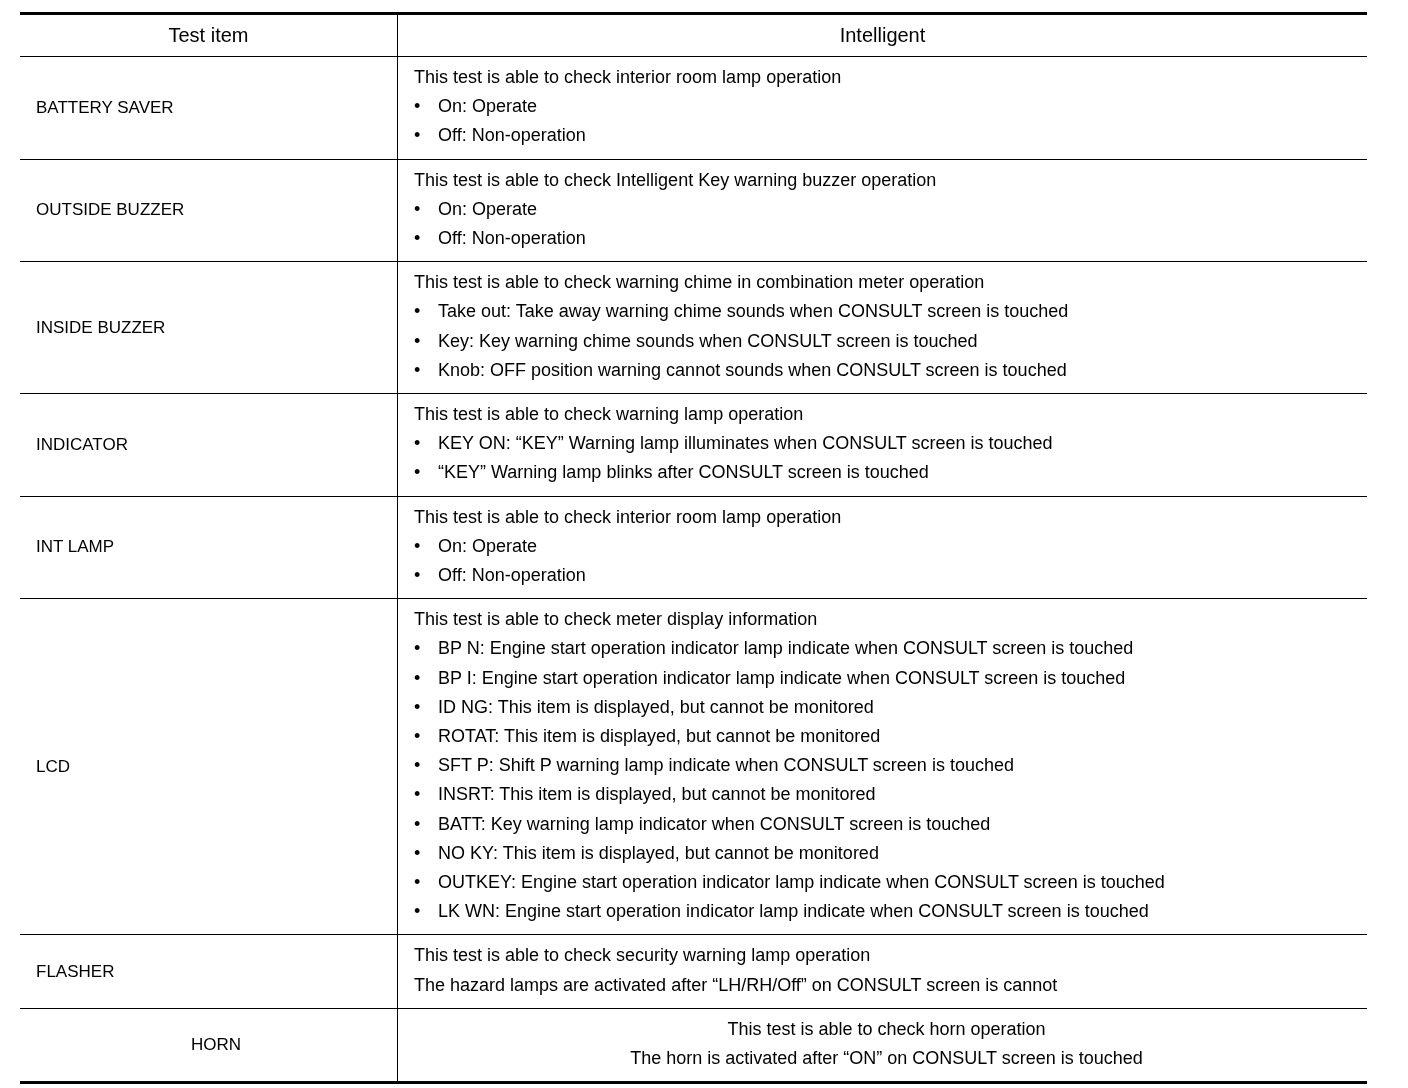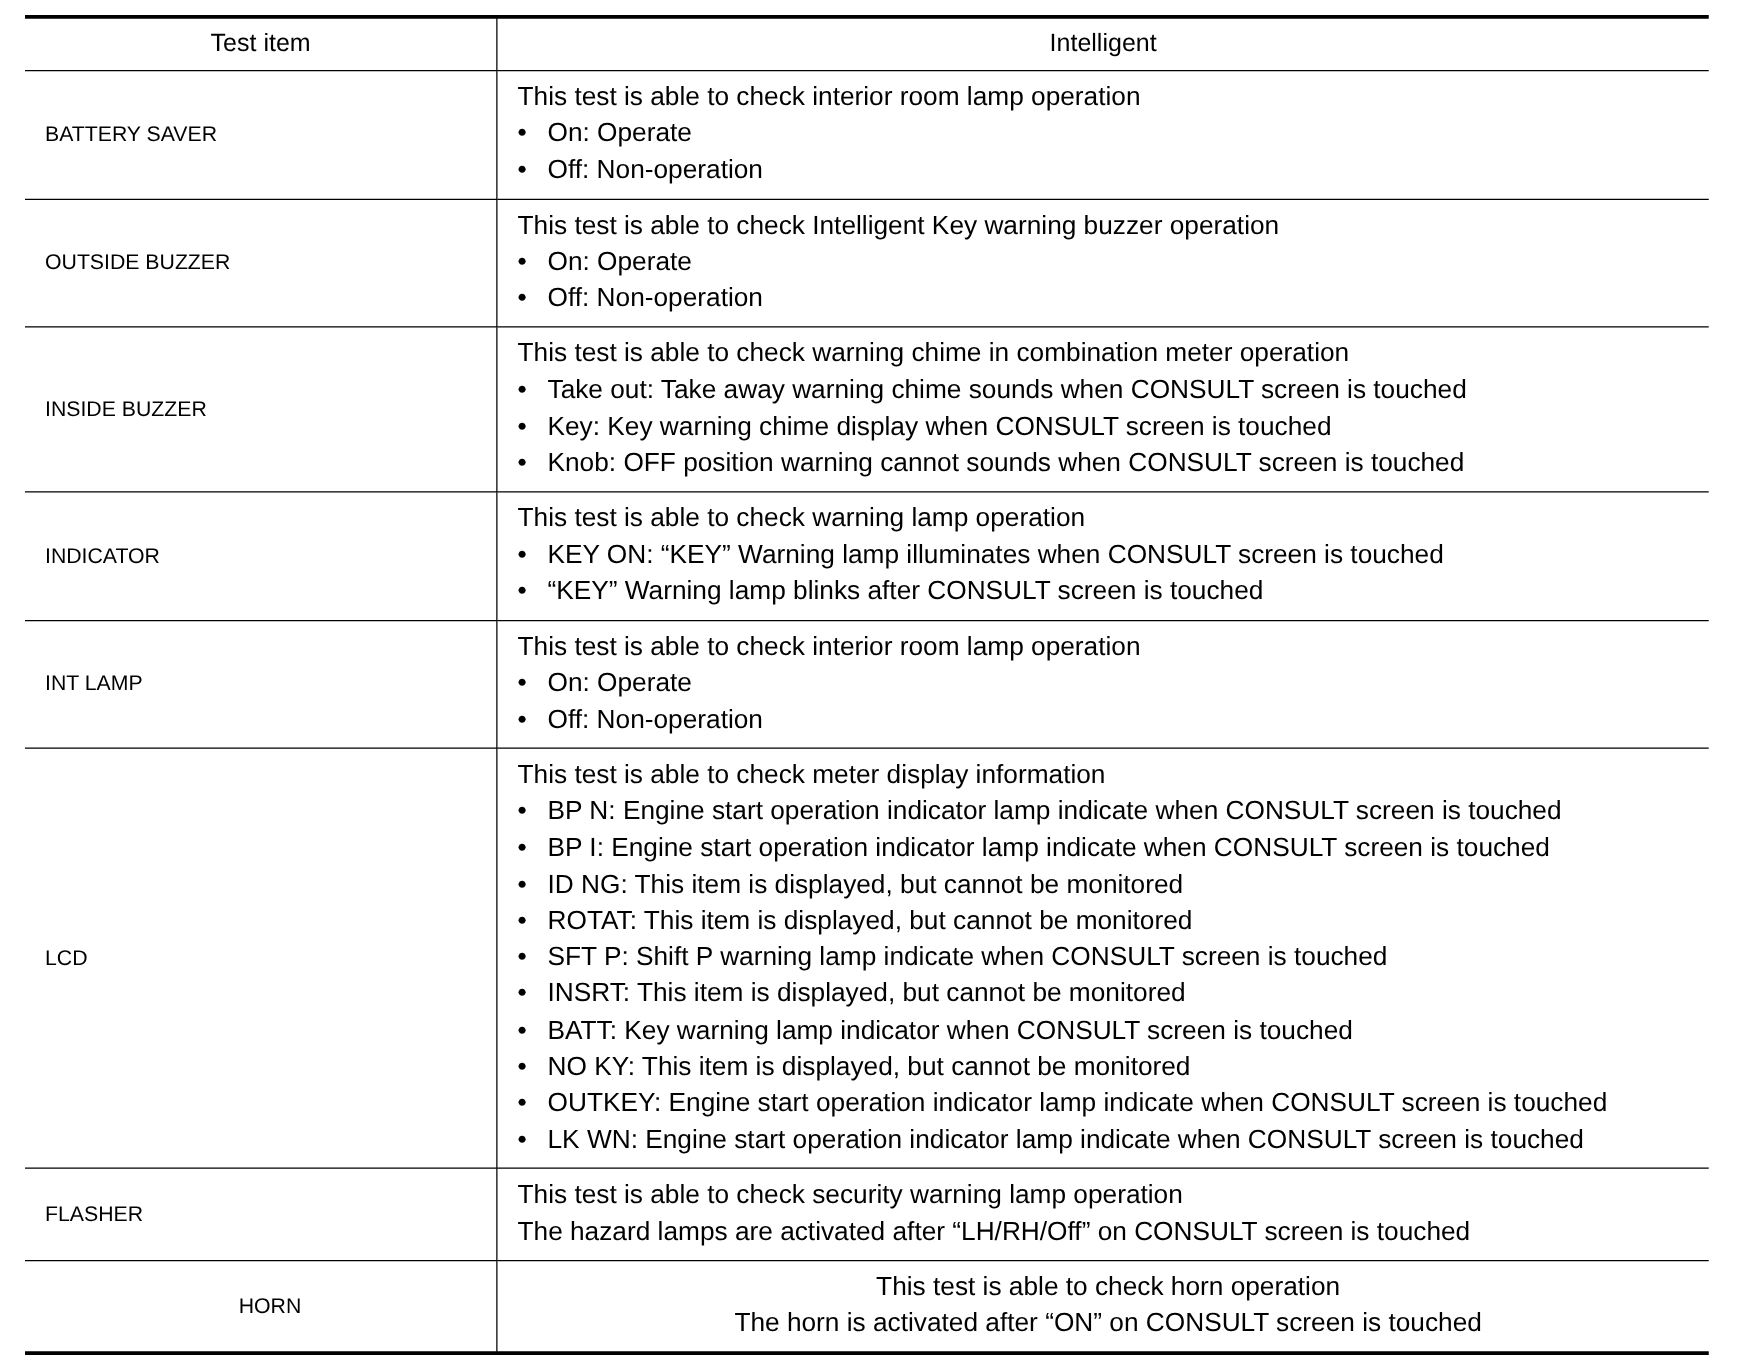--- a/index.html
+++ b/index.html
@@ -4,21 +4,21 @@
   <style>
     html, body { margin:0; padding:0; background:#fff; }
     body { width:1408px; height:1088px; position:relative; font-family:"Liberation Sans", sans-serif; color:#000; }
     table { position:absolute; left:20px; top:12px; width:1347px; border-collapse:collapse; }
     thead tr { border-top:3px solid #000; }
     tbody tr:last-child { border-bottom:3px solid #000;text-align:center; }
     th, td { border-bottom:1.5px solid #000; vertical-align:middle; font-weight:normal; }
     th { font-size:20px; height:41px; padding:0; }
     .c1 { width:360px; border-right:1.5px solid #000; }
     td.item { font-size:17px; padding-left:16px; }
-    td.desc { font-size:21px; padding:6px 8px 8px 16px; line-height:29.2px; }
+    td.desc { font-size:18px; padding:6px 8px 8px 16px; line-height:29.2px; }
     .line { white-space:nowrap; }
     .bullet { display:flex; white-space:nowrap; }
     .bullet .dot { width:24px; flex:none; }
   </style>
 </head>
 <body>
 
 <table>
   <thead>
     <tr>
@@ -58,21 +58,21 @@
       <tr>
         <td class="c1 item">INSIDE BUZZER</td>
         <td class="desc">
           <div class="line">This test is able to check warning chime in combination meter operation</div>
           <div class="bullet">
             <span class="dot">•</span>
             <span>Take out: Take away warning chime sounds when CONSULT screen is touched</span>
           </div>
           <div class="bullet">
             <span class="dot">•</span>
-            <span>Key: Key warning chime display when CONSULT screen is touched</span>
+            <span>Key: Key warning chime sounds when CONSULT screen is touched</span>
           </div>
           <div class="bullet">
             <span class="dot">•</span>
             <span>Knob: OFF position warning cannot sounds when CONSULT screen is touched</span>
           </div>
         </td>
       </tr>
       <tr>
         <td class="c1 item">INDICATOR</td>
         <td class="desc">
@@ -144,21 +144,21 @@
           <div class="bullet">
             <span class="dot">•</span>
             <span>LK WN: Engine start operation indicator lamp indicate when CONSULT screen is touched</span>
           </div>
         </td>
       </tr>
       <tr>
         <td class="c1 item">FLASHER</td>
         <td class="desc">
           <div class="line">This test is able to check security warning lamp operation</div>
-          <div class="line">The hazard lamps are activated after “LH/RH/Off” on CONSULT screen is touched</div>
+          <div class="line">The hazard lamps are activated after “LH/RH/Off” on CONSULT screen is cannot</div>
         </td>
       </tr>
       <tr>
         <td class="c1 item">HORN</td>
         <td class="desc">
           <div class="line">This test is able to check horn operation</div>
           <div class="line">The horn is activated after “ON” on CONSULT screen is touched</div>
         </td>
       </tr>
     </tbody>

